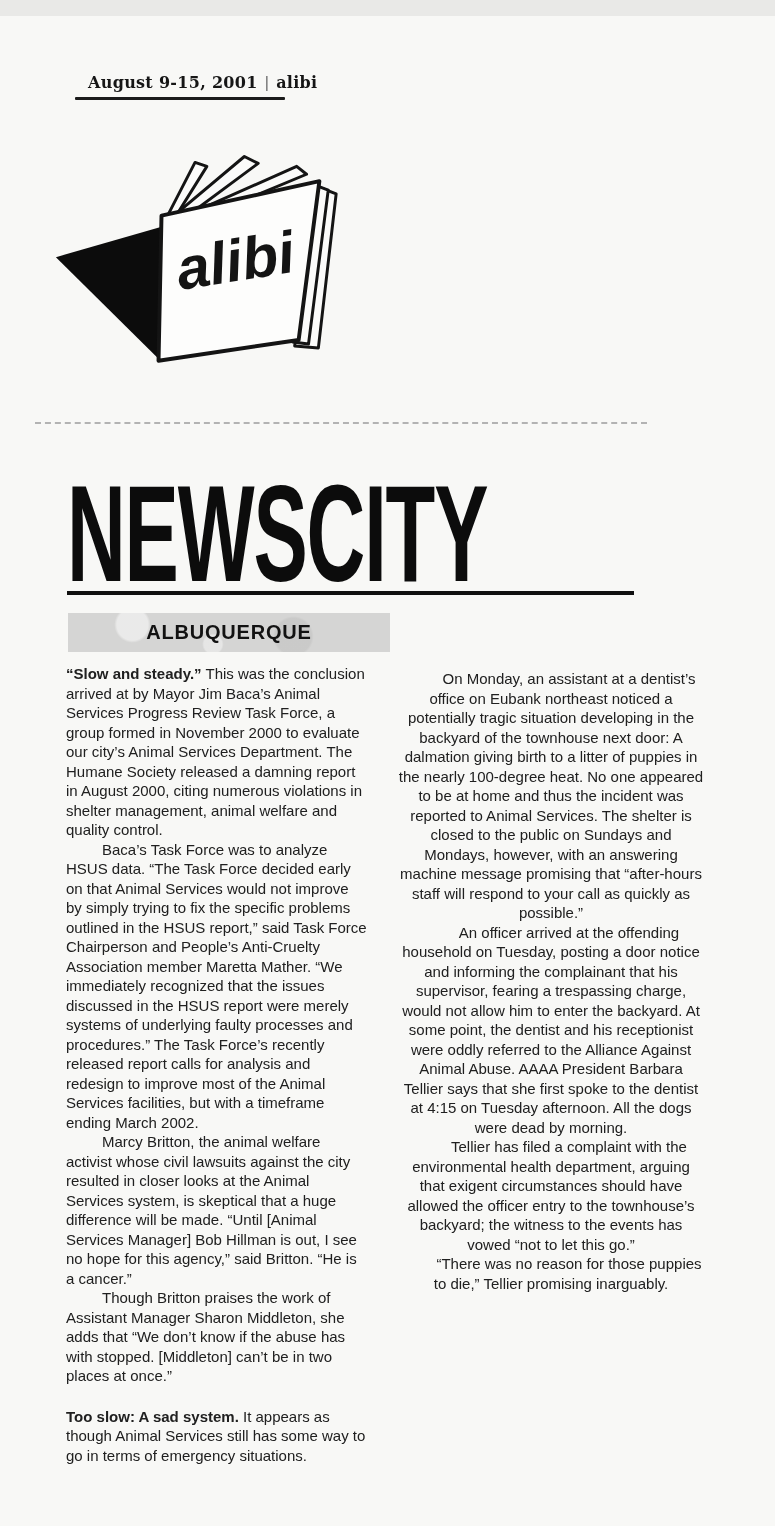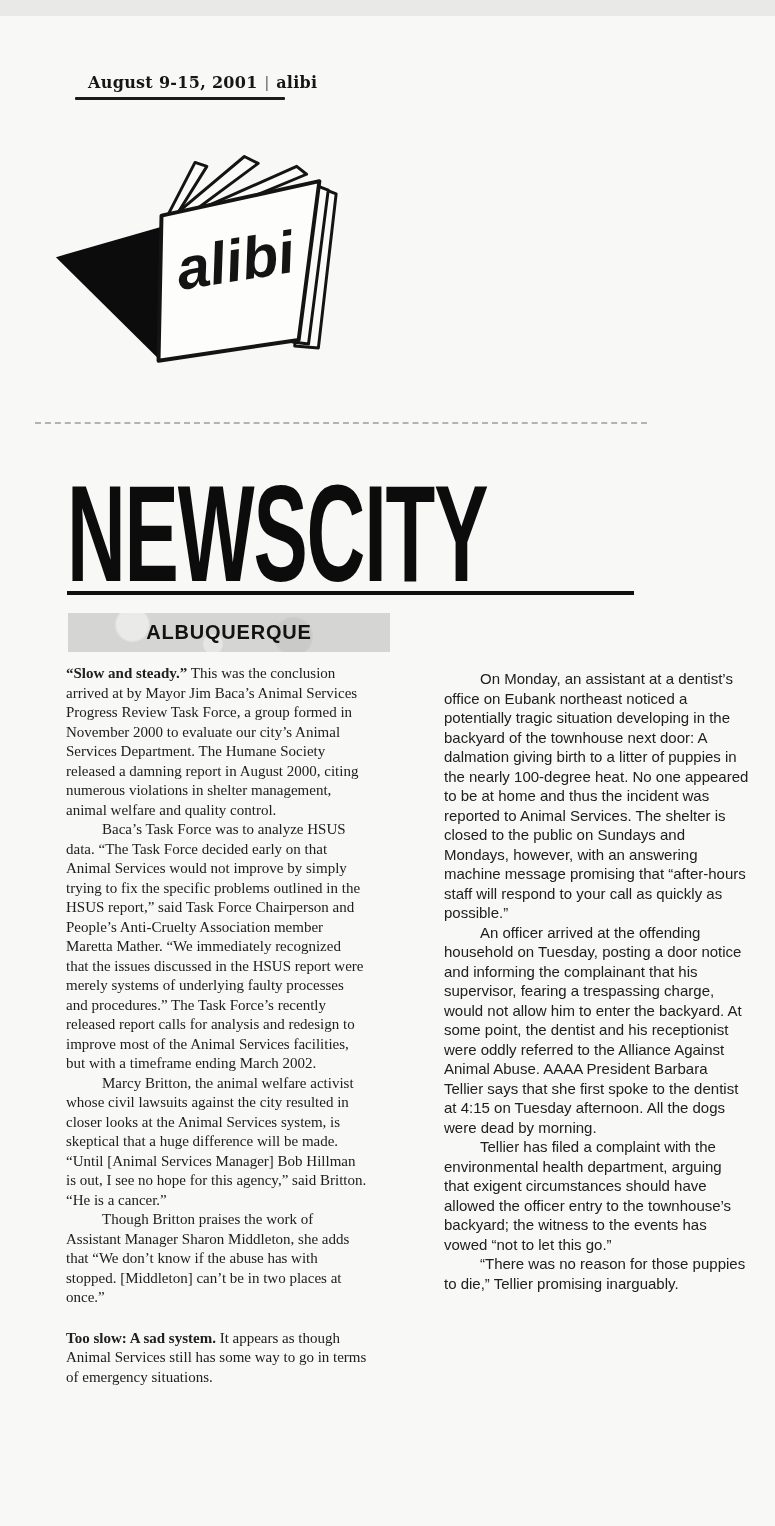--- a/index.html
+++ b/index.html
@@ -75,22 +75,22 @@
   .section-box span {
     font-weight:bold; font-size:20px; letter-spacing:.8px; color:#121212;
   }
 
   
   .col {
     position:absolute;
     font-size:15px; line-height:19.5px; color:#202020;
     text-align:left;
   }
-  .col-left  { left:66px;  top:648px; width:301px;font-family:Liberation Serif, serif; }
-  .col-right { left:444px; top:653px; width:306px; }
+  .col-left  { left:66px;  top:648px; width:301px; }
+  .col-right { left:398px; top:653px; width:306px;text-align:center; }
   .para { margin:0; }
   .para.indent { text-indent:36px; }
   .para.space-before { margin-top:21px; }
   .para b.lead { font-weight:bold; }
 </style>
 </head>
 <body>
 
 <div class="page">
 

